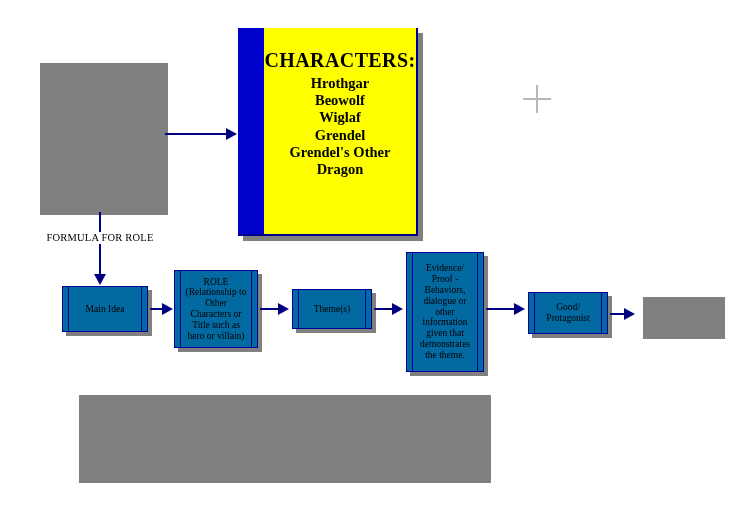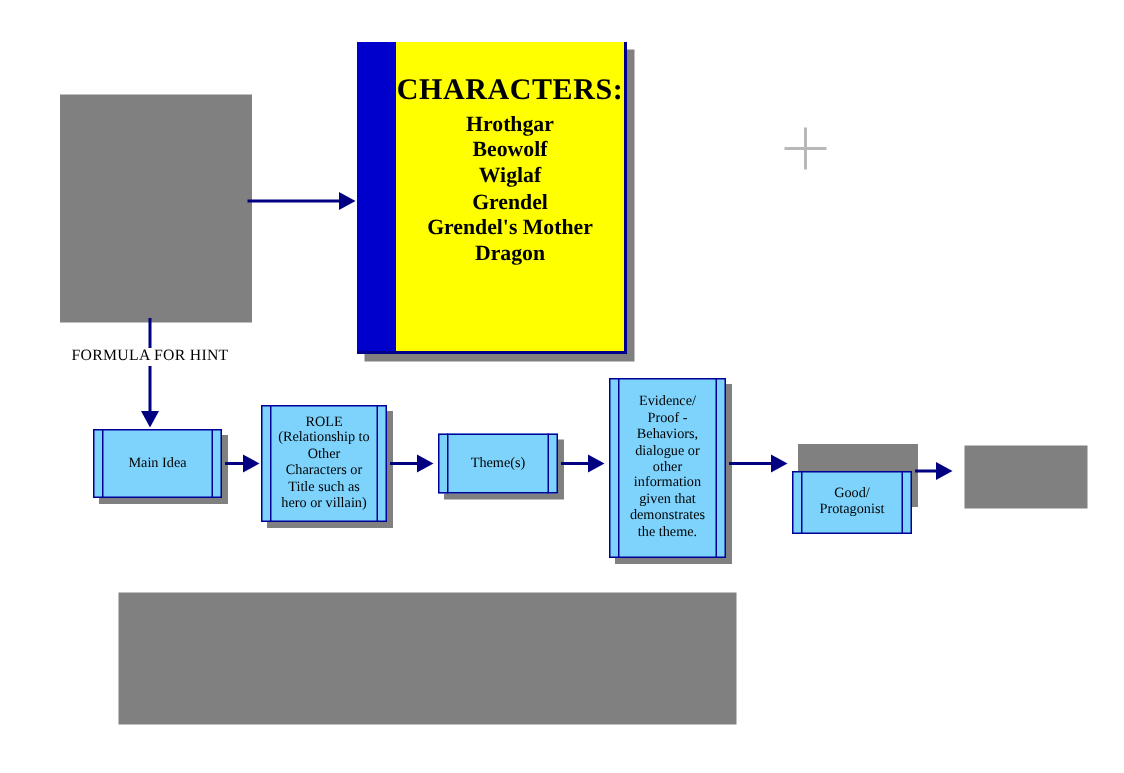--- a/index.html
+++ b/index.html
@@ -66,21 +66,21 @@
     letter-spacing: .4px;
     margin-bottom: 4px;
   }
   #characters-list { font-weight: bold; font-size: 14.5px; line-height: 1.18; }
   #characters-shadow { left: 243px; top: 33px; width: 180px; height: 208px; }
 
   
   .greenbox {
     position: absolute;
     z-index: 2;
-    background: #7dd3fc;
+    background: #0369a1;
     border: 1px solid #000099;
     box-sizing: border-box;
     display: flex;
     align-items: center;
     justify-content: center;
     text-align: center;
     font-size: 9.5px;
     line-height: 1.14;
     padding: 2px 9px;
   }
@@ -99,21 +99,21 @@
   .greenbox .gtext { position: relative; z-index: 1; }
 
   #box-main-idea      { left: 62px;  top: 286px; width: 86px;  height: 46px; }
   #sh-main-idea       { left: 66px;  top: 290px; width: 86px;  height: 46px; }
   #box-role           { left: 174px; top: 270px; width: 84px;  height: 78px; }
   #sh-role            { left: 178px; top: 274px; width: 84px;  height: 78px; }
   #box-theme          { left: 292px; top: 289px; width: 80px;  height: 40px; }
   #sh-theme           { left: 296px; top: 293px; width: 80px;  height: 40px; }
   #box-evidence       { left: 406px; top: 252px; width: 78px;  height: 120px; }
   #sh-evidence        { left: 410px; top: 256px; width: 78px;  height: 120px; }
-  #box-protagonist    { left: 528px; top: 292px; width: 80px;  height: 42px; margin-top: 22px; }
+  #box-protagonist    { left: 528px; top: 292px; width: 80px;  height: 42px; }
   #sh-protagonist     { left: 532px; top: 296px; width: 80px;  height: 42px; }
   #box-antagonist     { left: 639px; top: 293px; width: 82px;  height: 42px; }
   #sh-antagonist      { left: 643px; top: 297px; width: 82px;  height: 42px; }
 
   
   #hint-box {
     position: absolute;
     left: 74px; top: 390px;
     width: 412px; height: 88px;
     background: #fc7f94;
@@ -209,31 +209,31 @@
   <div class="shadow" id="characters-shadow"></div>
   <div class="yellowbox" id="characters-box">
     <div class="bluebar"></div>
     <div class="yellowbody">
       <div id="characters-title">CHARACTERS:</div>
       <div id="characters-list">
         <div>Hrothgar</div>
         <div>Beowolf</div>
         <div>Wiglaf</div>
         <div>Grendel</div>
-        <div>Grendel's Mother</div>
+        <div>Grendel's Other</div>
         <div>Dragon</div>
       </div>
     </div>
   </div>
 
   <div class="hline" style="left:165px; top:133px; width:63px;"></div>
   <div class="arrow-right" style="left:226px; top:128px;"></div>
 
   <div class="vline" style="left:99px; top:212px; height:62px;"></div>
-  <div id="formula-label">FORMULA FOR HINT</div>
+  <div id="formula-label">FORMULA FOR ROLE</div>
   <div class="arrow-down" style="left:94px; top:274px;"></div>
 
   <div class="shadow" id="sh-main-idea"></div>
   <div class="greenbox" id="box-main-idea">
     <span class="gtext">Main Idea</span>
   </div>
 
   <div class="hline" style="left:150px; top:308px; width:14px;"></div>
   <div class="arrow-right" style="left:162px; top:303px;"></div>
 

